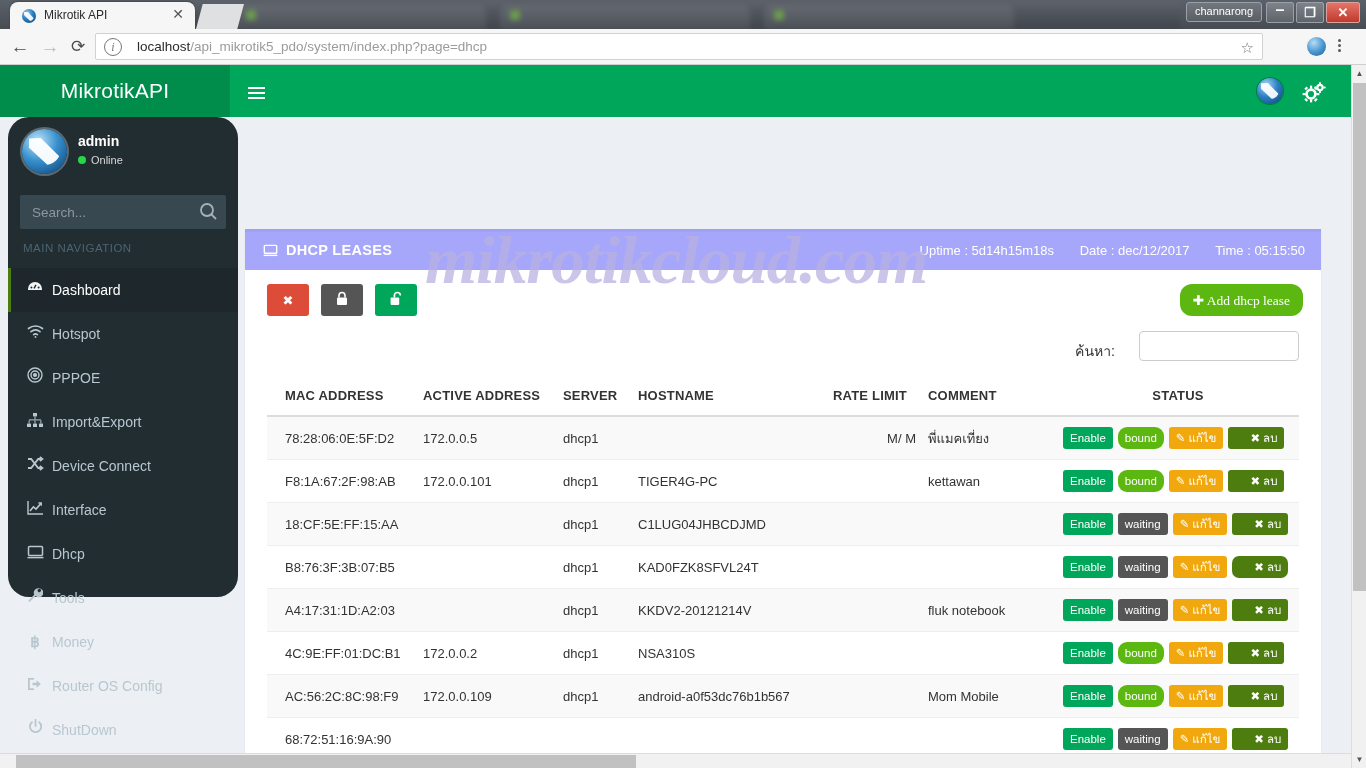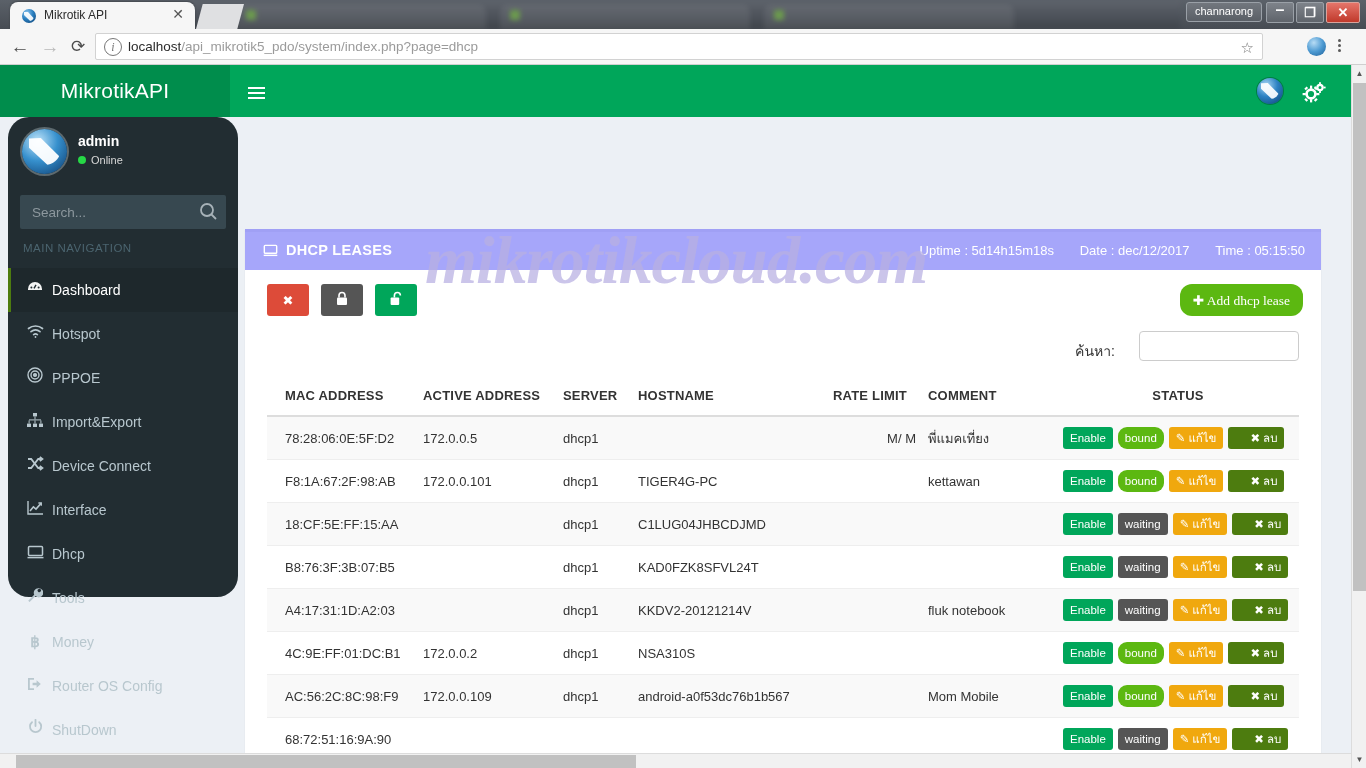--- a/index.html
+++ b/index.html
@@ -95,21 +95,21 @@
     background:#fff; border:1px solid #d2d2d2; border-radius:2px;
   }
   #url-info {
     position:absolute; left:8px; top:4px; width:18px; height:18px;
     border:1.4px solid #777; border-radius:50%;
     color:#777; font-size:12px; line-height:16px; text-align:center;
     font-family:"Liberation Serif", serif; font-style:italic;
   }
   #url-text { position:absolute; left:32px; top:4px; font-size:13.5px; line-height:18px;
      color:#9b9b9b; white-space:nowrap; }
-  #url-text b { color:#2b2b2b; font-weight:normal; }
+  #url-text b { color:#2b2b2b; font-weight:normal;margin-left:9px; }
   #url-star { position:absolute; right:8px; top:5px; font-size:15px; color:#777; cursor:pointer; }
   #ext-icon {
     position:absolute; left:1307px; top:8px; width:19px; height:19px; border-radius:50%;
     background:radial-gradient(circle at 36% 30%, #b7dcf5 0%, #4d9ad2 50%, #1d5f98 100%);
     cursor:pointer;
   }
   #menu-dots { position:absolute; left:1338px; top:8px; cursor:pointer; }
   #menu-dots i { display:block; width:3px; height:3px; border-radius:50%;
      background:#5a5a5a; margin:2px auto; }
 
@@ -560,21 +560,21 @@
                 <td class="col-com"></td>
                 <td class="col-sta"><span class="lbtn b-enable">Enable</span><span class="lbtn b-wait">waiting</span><span class="lbtn b-edit"><span class="gi">✎</span>แก้ไข</span><span class="lbtn b-del" style="margin-right: 0px;"><span class="gi">✖</span>ลบ</span></td>
               </tr>
               <tr>
                 <td class="col-mac">B8:76:3F:3B:07:B5</td>
                 <td class="col-act"></td>
                 <td class="col-srv">dhcp1</td>
                 <td class="col-host">KAD0FZK8SFVL24T</td>
                 <td class="col-rate"></td>
                 <td class="col-com"></td>
-                <td class="col-sta"><span class="lbtn b-enable">Enable</span><span class="lbtn b-wait">waiting</span><span class="lbtn b-edit"><span class="gi">✎</span>แก้ไข</span><span class="lbtn b-del" style="margin-right: 0px;"><span class="gi">✖</span>ลบ</span></td>
+                <td class="col-sta"><span class="lbtn b-enable">Enable</span><span class="lbtn b-wait">waiting</span><span class="lbtn b-edit"><span class="gi">✎</span>แก้ไข</span><span class="lbtn b-del" style="margin-right: 0px; border-radius: 7px;"><span class="gi">✖</span>ลบ</span></td>
               </tr>
               <tr>
                 <td class="col-mac">A4:17:31:1D:A2:03</td>
                 <td class="col-act"></td>
                 <td class="col-srv">dhcp1</td>
                 <td class="col-host">KKDV2-20121214V</td>
                 <td class="col-rate"></td>
                 <td class="col-com">fluk notebook</td>
                 <td class="col-sta"><span class="lbtn b-enable">Enable</span><span class="lbtn b-wait">waiting</span><span class="lbtn b-edit"><span class="gi">✎</span>แก้ไข</span><span class="lbtn b-del" style="margin-right: 0px;"><span class="gi">✖</span>ลบ</span></td>
               </tr>

